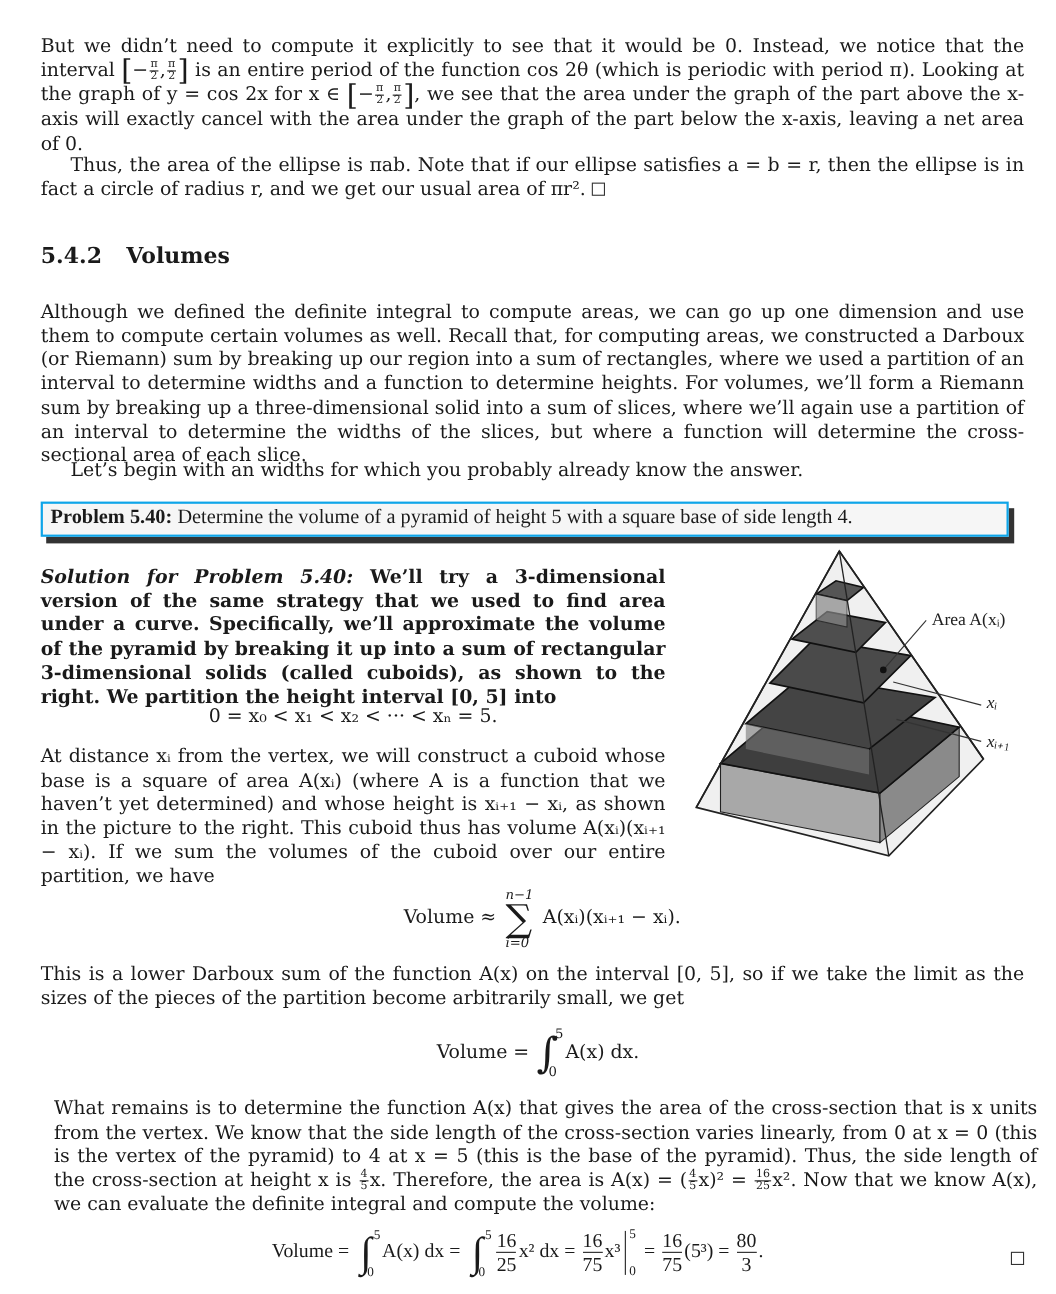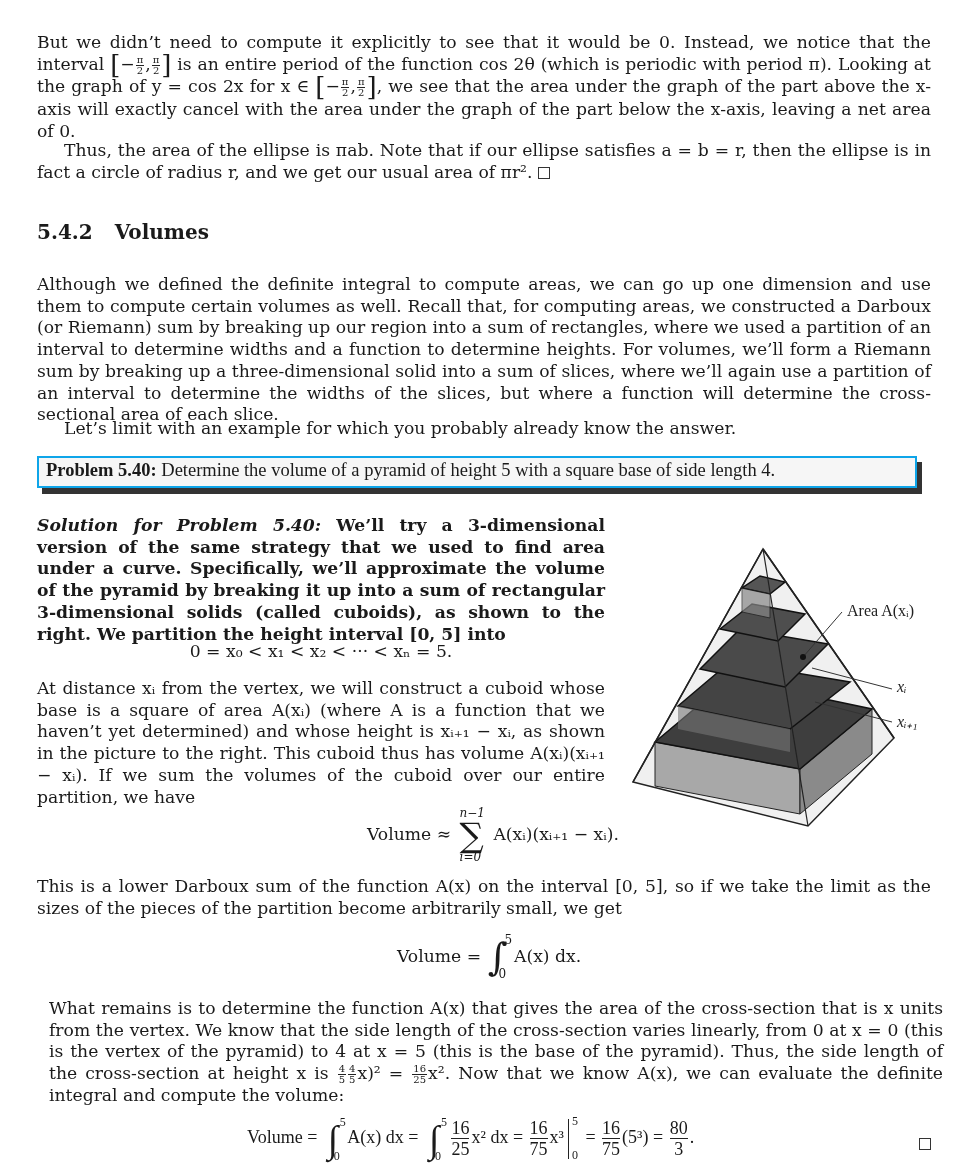--- a/index.html
+++ b/index.html
@@ -19,21 +19,21 @@
   .problem-box .txt { position:absolute; left:7px; top:2px; font-family:"Liberation Serif",serif; font-size:18.5px; }
   .sol { position:absolute; left:0; width:568px; text-align:justify; }
   .center-eq { position:absolute; text-align:center; white-space:nowrap; }
   .sigma { display:inline-block; vertical-align:middle; text-align:left; line-height:14px; margin:0 3px; }
   .sigma .s { font-size:34px; line-height:30px; display:block; }
   .sigma .lim { font-size:12px; display:block; font-style:italic; }
   .intg { display:inline-block; position:relative; font-size:38px; vertical-align:middle; width:22px; line-height:38px; }
   .intg .up { position:absolute; font-size:12px; left:18px; top:-4px; line-height:12px; }
   .intg .lo { position:absolute; font-size:12px; left:12px; top:30px; line-height:12px; }
   .qed { display:inline-block; width:10px; height:10px; border:1px solid #333; vertical-align:-1px; }
-  .fig { position:absolute; left:620px; top:524px; width:340px; height:310px; }
+  .fig { position:absolute; left:620px; top:476px; width:340px; height:310px; }
   .bigfrac { display:inline-block; vertical-align:middle; text-align:center; line-height:20px; margin:0 2px; font-family:"Liberation Serif",serif; }
   .bigfrac span { display:block; }
   .bigfrac .num { border-bottom:1px solid #222; }
   .evalbar { display:inline-block; border-right:1px solid #222; height:40px; vertical-align:middle; position:relative; width:4px; margin-right:12px;}
   .evalbar .up { position:absolute; left:8px; top:-4px; font-size:12px; line-height:12px;}
   .evalbar .lo { position:absolute; left:8px; top:30px; font-size:12px; line-height:12px;}
 </style>
 </head>
 <body>
 
@@ -50,21 +50,21 @@
   <div class="p ind" style="top:140px;">
     <span>Thus, the area of the ellipse is πab. Note that if our ellipse satisfies a = b = r, then the ellipse is in fact a circle of radius r, and we get our usual area of πr².</span>
     <span class="qed"></span>
   </div>
 
   <div class="heading">
     <span class="num">5.4.2</span><span>Volumes</span>
   </div>
 
   <div class="p" style="top:274px;">Although we defined the definite integral to compute areas, we can go up one dimension and use them to compute certain volumes as well. Recall that, for computing areas, we constructed a Darboux (or Riemann) sum by breaking up our region into a sum of rectangles, where we used a partition of an interval to determine widths and a function to determine heights. For volumes, we’ll form a Riemann sum by breaking up a three-dimensional solid into a sum of slices, where we’ll again use a partition of an interval to determine the widths of the slices, but where a function will determine the cross-sectional area of each slice.</div>
-  <div class="p ind" style="top:418px;">Let’s limit with an example for which you probably already know the answer.</div>
+  <div class="p ind" style="top:418px;">Let’s begin with an widths for which you probably already know the answer.</div>
 
   <div class="problem-box">
     <div class="txt">
       <b>Problem 5.40:</b>
       <span>Determine the volume of a pyramid of height 5 with a square base of side length 4.</span>
     </div>
   </div>
 
   <div class="sol" style="top:515px;font-weight:bold;">
     <i>Solution for Problem 5.40:</i>
@@ -89,21 +89,21 @@
   <div class="p" style="top:876px;">This is a lower Darboux sum of the function A(x) on the interval [0, 5], so if we take the limit as the sizes of the pieces of the partition become arbitrarily small, we get</div>
 
   <div class="center-eq" style="top:938px; left:360px;">
     <span>Volume =</span>
     <span class="intg"><span>∫</span><span class="up">5</span><span class="lo">0</span></span>
     <span>A(x) dx.</span>
   </div>
 
   <div class="p" style="top:998px;margin-left:12px;">
     <span>What remains is to determine the function A(x) that gives the area of the cross-section that is x units from the vertex. We know that the side length of the cross-section varies linearly, from 0 at x = 0 (this is the vertex of the pyramid) to 4 at x = 5 (this is the base of the pyramid). Thus, the side length of the cross-section at height x is</span>
-    <span class="frac"><span class="num">4</span><span>5</span></span><span class="frac"><span class="num">4</span><span>5</span></span><span>x)² =</span>
+    <span class="frac"><span class="num">4</span><span>5</span></span><span>x. Therefore, the area is A(x) = (</span><span class="frac"><span class="num">4</span><span>5</span></span><span>x)² =</span>
     <span class="frac"><span class="num">16</span><span>25</span></span><span>x². Now that we know A(x), we can evaluate the definite integral and compute the volume:</span>
   </div>
 
   <div class="center-eq" style="top:1118px; left:210px; font-family:'Liberation Serif',serif; font-size:18px;">
     <span>Volume =</span>
     <span class="intg">∫<span class="up">5</span><span class="lo">0</span></span>
     <span>A(x) dx =</span>
     <span class="intg">∫<span class="up">5</span><span class="lo">0</span></span>
     <span class="bigfrac"><span class="num">16</span><span>25</span></span><span>x² dx =</span>
     <span class="bigfrac"><span class="num">16</span><span>75</span></span><span>x³</span><span class="evalbar"><span class="up">5</span><span class="lo">0</span></span>

